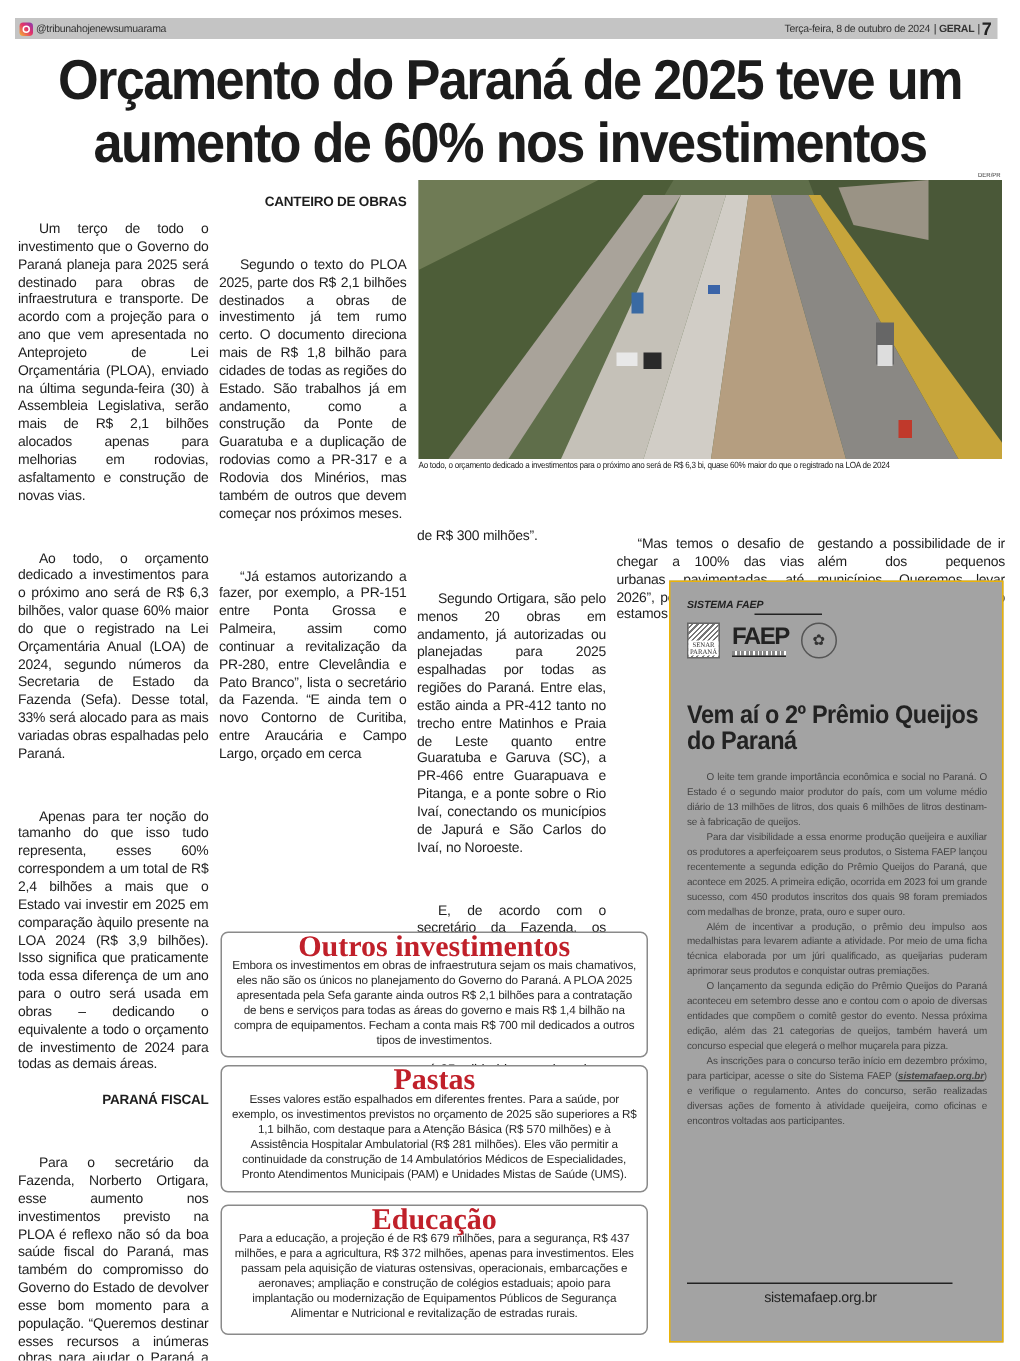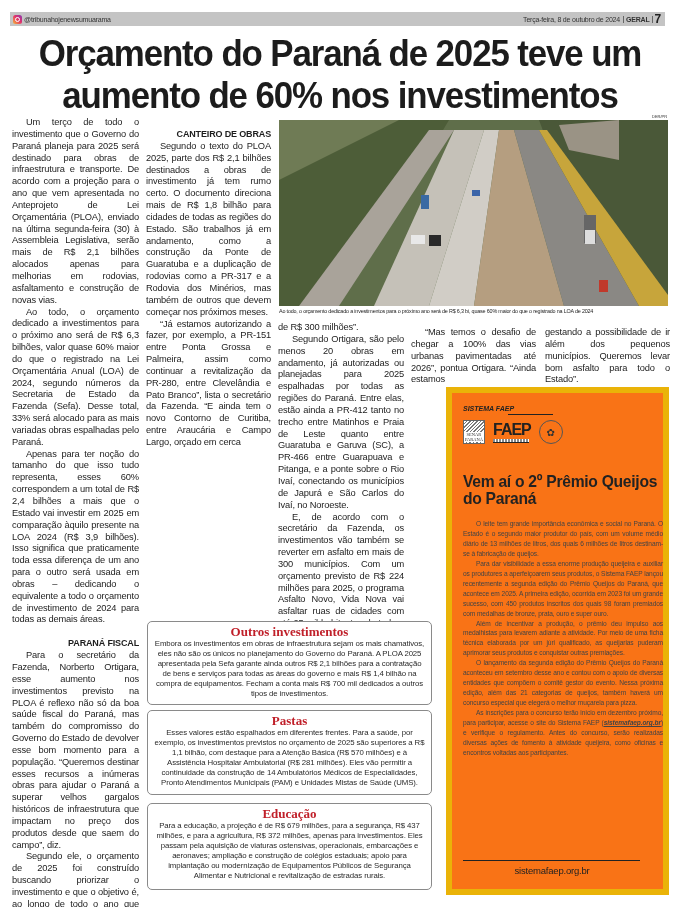--- a/index.html
+++ b/index.html
@@ -10,40 +10,40 @@
   .topbar .left { display: flex; align-items: center; gap: 2px; font-size: 7px; color: #333; font-family: "Liberation Sans Narrow", "Liberation Sans", sans-serif; letter-spacing: -0.2px; }
   .ig { width: 9px; height: 9px; border-radius: 2.5px; background: linear-gradient(45deg, #f7b733, #e1306c 55%, #833ab4); position: relative; }
   .ig::after { content: ""; position: absolute; left: 2.2px; top: 2.2px; width: 3px; height: 3px; border: 1px solid #fff; border-radius: 50%; }
   .topbar .right { display: flex; align-items: center; font-size: 7px; color: #333; letter-spacing: -0.2px; }
   .topbar .sec { font-weight: bold; border-left: 1px solid #666; border-right: 1px solid #666; padding: 0 2px; margin: 0 2px 0 3px; }
   .topbar .pg { font-size: 12px; font-weight: bold; color: #222; }
 
   .headline { position: absolute; left: 0; top: 32px; width: 680px; text-align: center; font-size: 37.5px; line-height: 42px; font-weight: bold; color: #1c1c1c; letter-spacing: -1.2px; transform: scaleX(0.93); transform-origin: center top; }
 
   .col { position: absolute; font-size: 9.3px; line-height: 11.85px; text-align: justify; color: #1d1d1d; letter-spacing: -0.15px; }
-  .col p { text-indent: 14px; }
+  .col p { text-indent: 14px; margin-top: 30px; }
   .col .sub { text-align: right; font-weight: bold; text-indent: 0; margin: 12px 0 0; font-size: 9px; }
   .c1 { left: 12px; top: 117px; width: 127px; }
   .c2 { left: 146px; top: 117px; width: 125px; }
   .c3 { left: 278px; top: 322px; width: 126px; }
   .c4 { left: 411px; top: 327px; width: 125px; }
   .c5 { left: 545px; top: 327px; width: 125px; }
 
   .credit { position: absolute; left: 652px; top: 114px; font-size: 4px; color: #333; }
   .photo { position: absolute; left: 279px; top: 120px; width: 389px; height: 186px; overflow: hidden; background: #6d7a5b; }
   .caption { position: absolute; left: 279px; top: 308px; width: 400px; font-size: 6px; color: #222; font-family: "Liberation Sans", sans-serif; letter-spacing: -0.2px; white-space: nowrap; transform: scaleX(0.9); transform-origin: left top; }
 
   .box { position: absolute; left: 147px; width: 285px; border: 1px solid #8a8a8a; border-radius: 5px; text-align: center; padding: 2px 6px 3px; background: #fff; }
-  .box h3 { font-family: "Liberation Serif", serif; color: #c0202a; font-size: 13px; line-height: 15px; font-weight: bold; }
+  .box h3 { font-family: "Liberation Serif", serif; color: #c0202a; font-size: 20px; line-height: 15px; font-weight: bold; }
   .box p { font-size: 7.8px; line-height: 9.9px; color: #2a2a2a; letter-spacing: -0.1px; }
   .b1 { top: 621px; height: 84px; }
   .b2 { top: 710px; height: 85px; }
   .b3 { top: 803px; height: 87px; }
 
-  .ad { position: absolute; left: 446px; top: 387px; width: 223px; height: 508px; border: 6px solid #eab308; background: #f97316; }
+  .ad { position: absolute; left: 446px; top: 387px; width: 223px; height: 508px; border: 1px solid #eab308; background: #a3a3a3; }
   .ad .brand { position: absolute; left: 11px; top: 12px; font-size: 7px; font-weight: bold; font-style: italic; color: #222; }
   .ad .brandline { position: absolute; left: 56px; top: 21px; width: 45px; height: 1px; background: #222; }
   .ad .logos { position: absolute; left: 11px; top: 27px; display: flex; gap: 8px; align-items: center; }
   .senar { width: 22px; height: 24px; border: 1px solid #666; display: flex; flex-direction: column; align-items: center; justify-content: flex-end; font-size: 4.5px; font-family: "Liberation Serif", serif; color: #333; padding-bottom: 1px; background: repeating-linear-gradient(135deg, #fff 0 1.5px, #777 1.5px 2.5px); }
   .senar span { background: #fff; width: 100%; text-align: center; }
   .faep { display: flex; flex-direction: column; }
   .faep b { font-size: 16px; font-weight: 900; color: #222; letter-spacing: -1px; line-height: 16px; }
   .faep i { width: 36px; height: 4px; background: repeating-linear-gradient(90deg, #888 0 2px, #fff 2px 3px); margin-top: 1px; border-bottom: 1px solid #222; }
   .seal { width: 24px; height: 24px; border: 1px solid #555; border-radius: 50%; display: flex; align-items: center; justify-content: center; font-size: 10px; color: #333; }
   .ad h2 { position: absolute; left: 11px; top: 80px; font-size: 17px; line-height: 17px; font-weight: bold; color: #222; letter-spacing: -0.3px; transform: scaleX(0.92); transform-origin: left top; width: 220px; }

